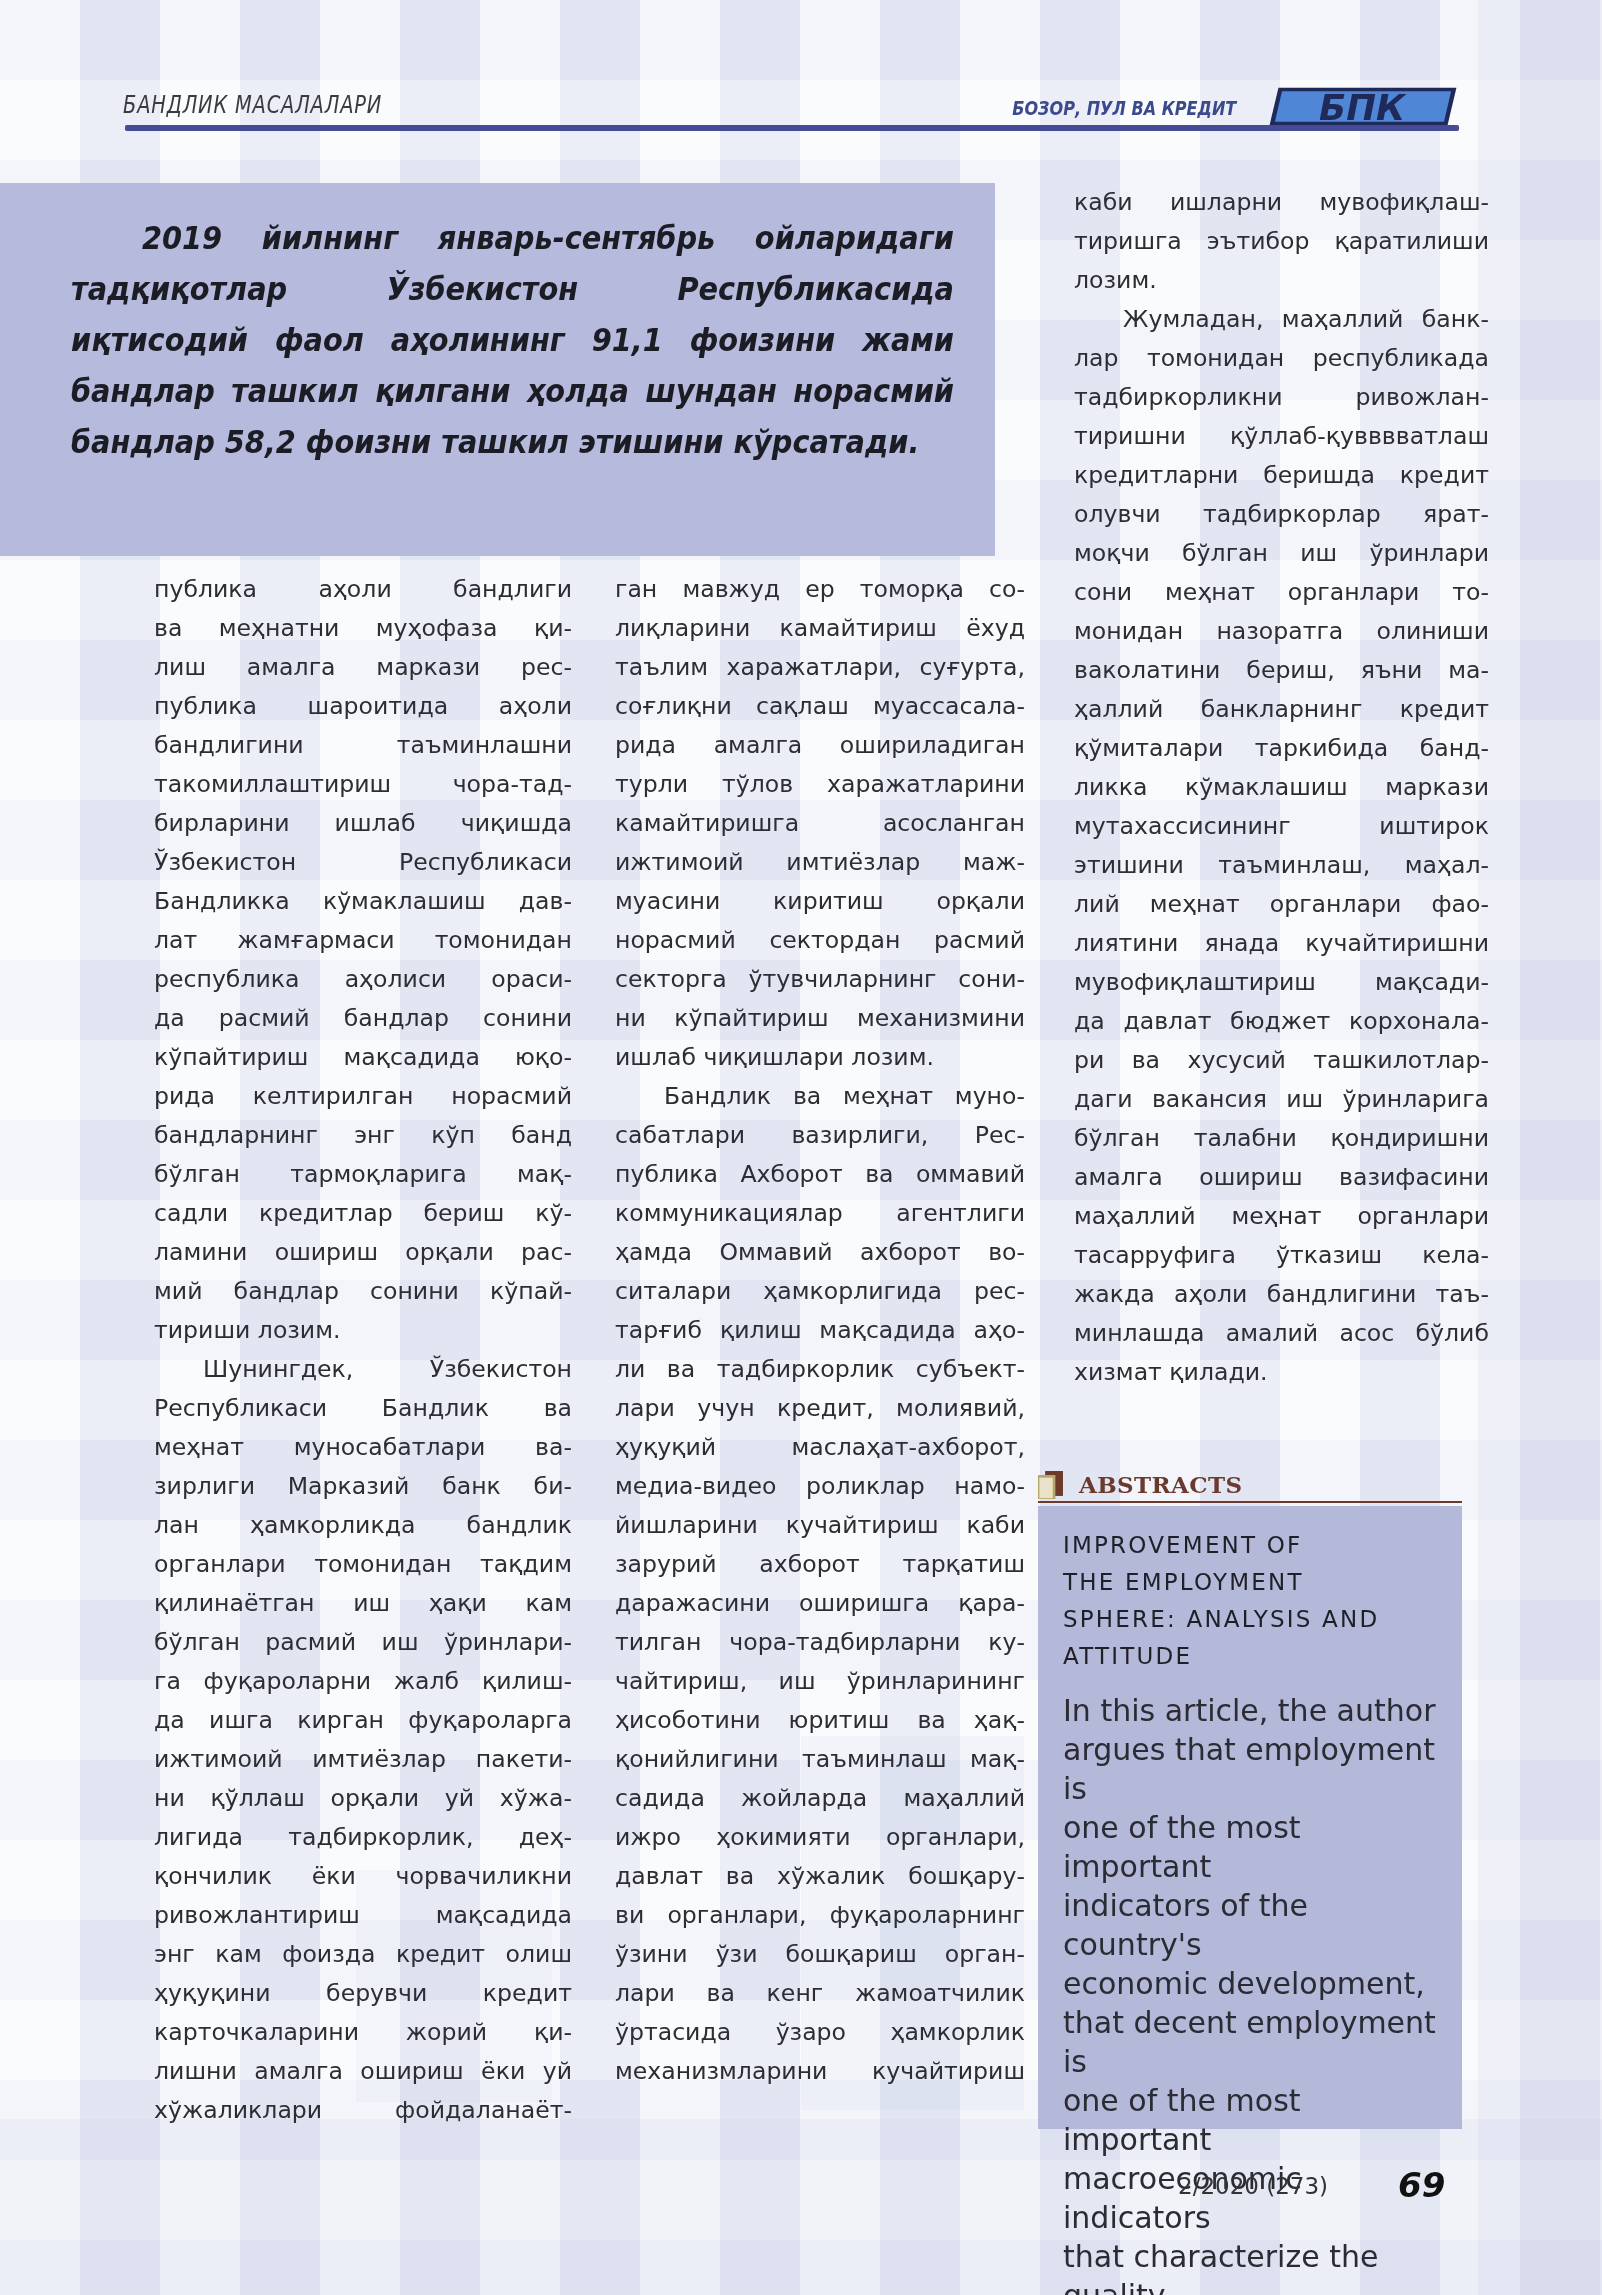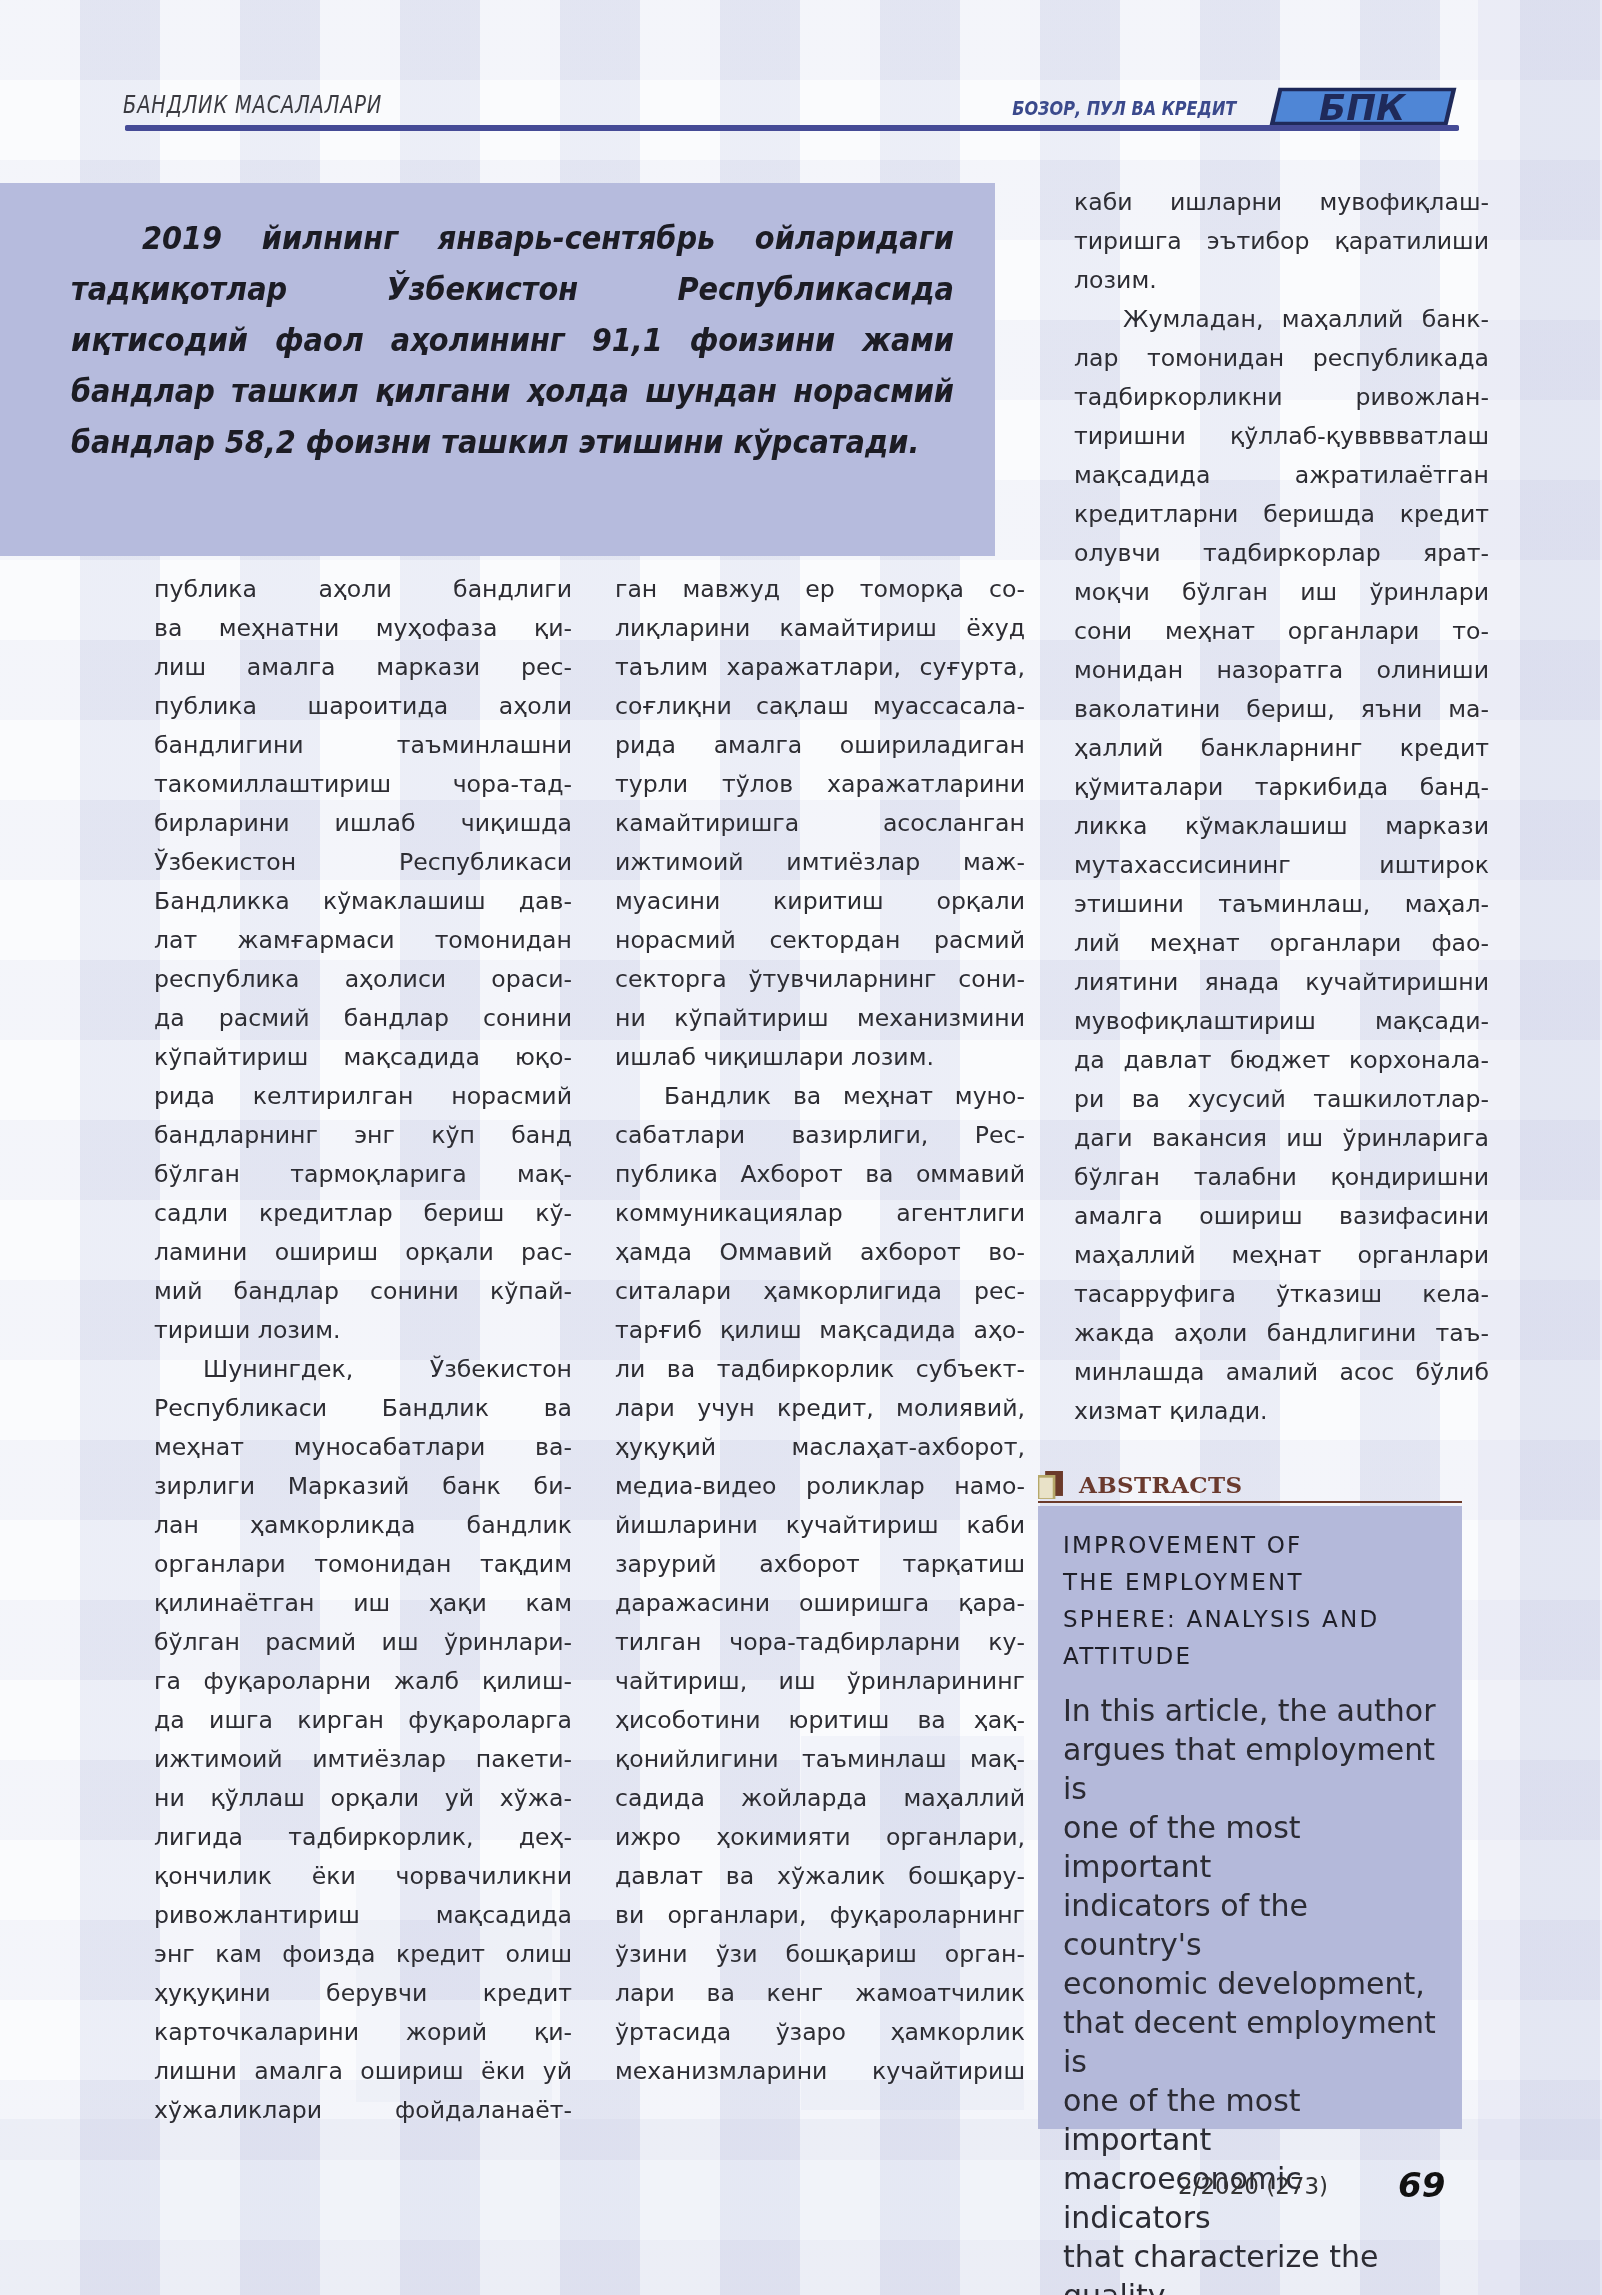--- a/index.html
+++ b/index.html
@@ -214,21 +214,20 @@
     <span class="line">механизмларини кучайтириш</span>
   </div>
 <div class="col col-right" id="col-right">
     <span class="line">каби ишларни мувофиқлаш-</span>
     <span class="line">тиришга эътибор қаратилиши</span>
     <span class="line l">лозим.</span>
     <span class="line ind">Жумладан, маҳаллий банк-</span>
     <span class="line">лар томонидан республикада</span>
     <span class="line">тадбиркорликни ривожлан-</span>
     <span class="line">тиришни қўллаб-қувввватлаш</span>
-    <span class="line">мақсадида ажратилаётган</span>
     <span class="line">кредитларни беришда кредит</span>
     <span class="line">олувчи тадбиркорлар ярат-</span>
     <span class="line">моқчи бўлган иш ўринлари</span>
     <span class="line">сони меҳнат органлари то-</span>
     <span class="line">монидан назоратга олиниши</span>
     <span class="line">ваколатини бериш, яъни ма-</span>
     <span class="line">ҳаллий банкларнинг кредит</span>
     <span class="line">қўмиталари таркибида банд-</span>
     <span class="line">ликка кўмаклашиш маркази</span>
     <span class="line">мутахассисининг иштирок</span>

